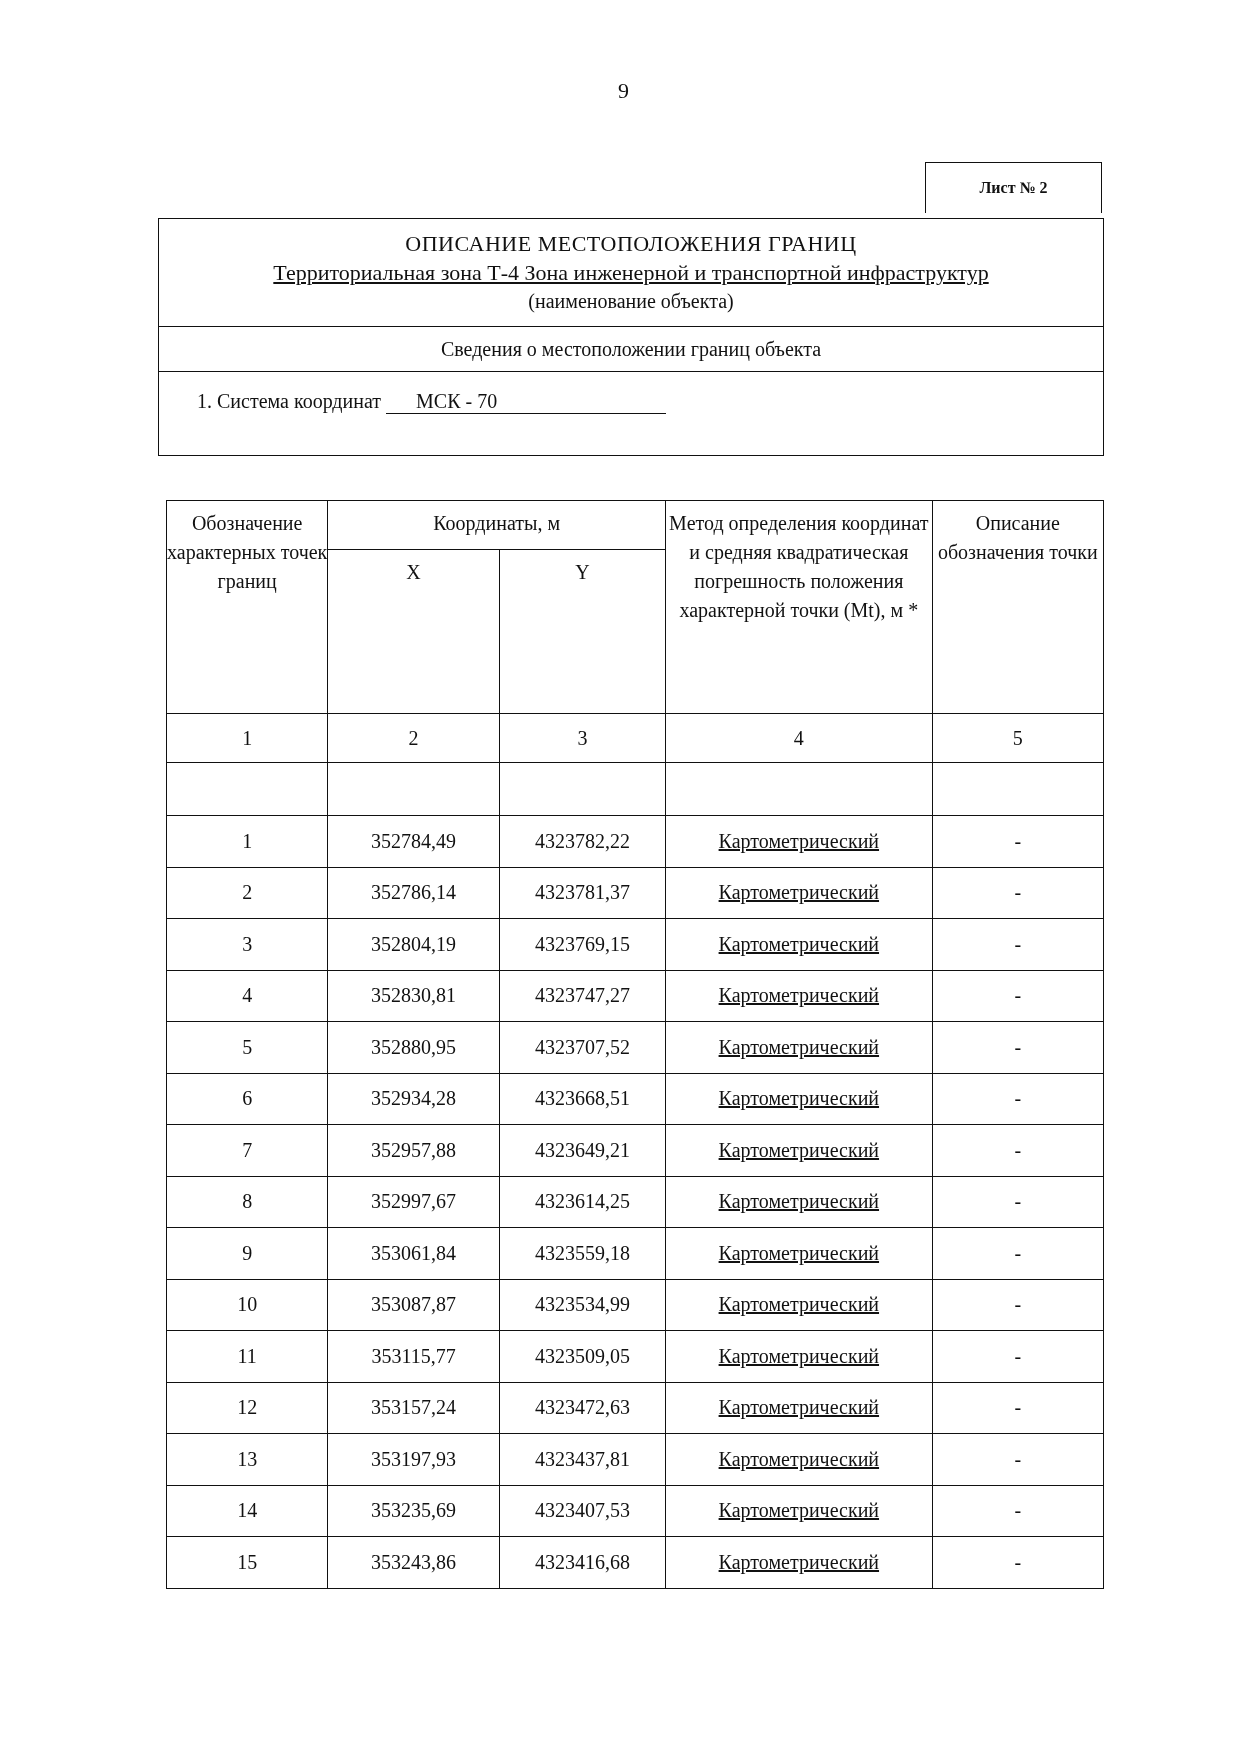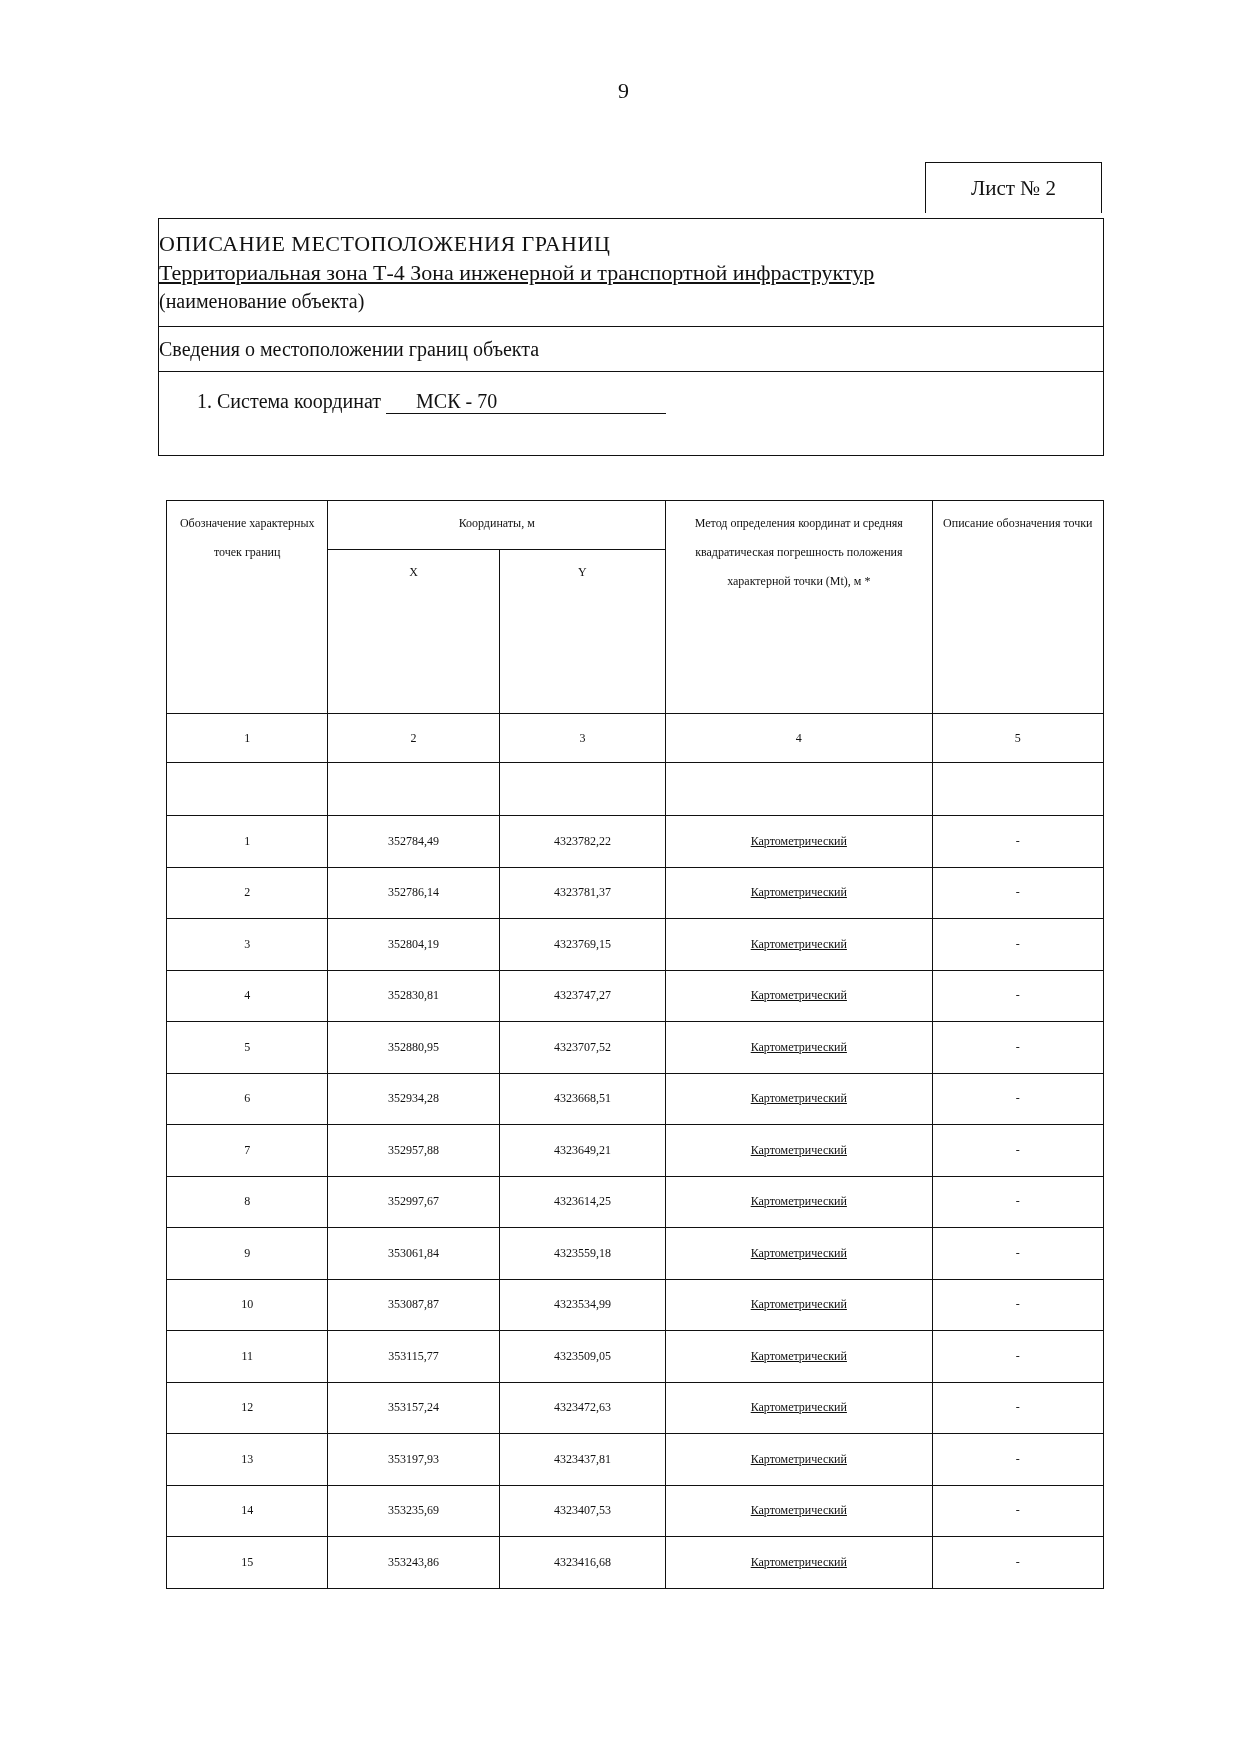--- a/index.html
+++ b/index.html
@@ -1,31 +1,31 @@
 <!DOCTYPE html>
 <html><head>
 <meta charset="utf-8">
 <style>
   html, body { margin:0; padding:0; background:#ffffff; }
   body { width:1247px; height:1759px; position:relative; overflow:hidden;
          font-family:"Liberation Serif", "DejaVu Serif", serif; color:#111; }
   .page-num { position:absolute; left:0; width:1247px; top:78px; text-align:center; font-size:22px; }
   .sheet-box { position:absolute; left:925px; top:162px; width:175px; height:50px;
-               border:1.5px solid #111; border-bottom:none; display:flex; align-items:center; justify-content:center; font-size:21px; }
+               border:1.5px solid #111; border-bottom:none; display:flex; align-items:center; justify-content:center; font-size:16px;font-weight:bold; }
   .frame { position:absolute; left:158px; top:218px; width:944px; border:1.5px solid #111; border-bottom:none; }
-  .sec { border-bottom:1.5px solid #111; }
+  .sec { border-bottom:1.5px solid #111; text-align:center; }
   .title-block { height:108px; padding-top:10px; box-sizing:border-box; font-size:22px; line-height:29px; }
   .title-block .t1 { letter-spacing:0.5px; }
   .title-block .t2 u { text-decoration:underline; }
   .title-block .t3 { font-size:20px; }
   .sved { height:44px; line-height:44px; font-size:20px; }
   .coord { height:84px; text-align:left; padding-left:38px; padding-top:18px; box-sizing:border-box; font-size:20px; }
   .coord .val { display:inline-block; min-width:250px; border-bottom:1.5px solid #111; padding-left:30px; }
   .points { height:40px; text-align:left; padding-left:38px; line-height:40px; font-size:20px; border-bottom:none; }
-  table.grid { position:absolute; left:166px; top:500px; width:938px; border-collapse:collapse; font-size:12px; }
+  table.grid { position:absolute; left:166px; top:500px; width:938px; border-collapse:collapse; font-size:20px; }
   table.grid td, table.grid th { border:1.5px solid #111; text-align:center; font-weight:normal; padding:0; }
   table.grid th { vertical-align:top; line-height:29px; padding-top:8px; }
   .c1 { width:160px; } .c2 { width:170px; } .c3 { width:165px; } .c4 { width:265px; } .c5 { width:170px; }
   tr.hdr2 th { height:155px; }
   tr.nums td { height:48px; }
   tr.blank td { height:52px; }
   tr.row td { height:50.5px; }
   td.method { text-align:left; padding-left:8px;text-decoration:underline; }
   td.desc { text-align:left; padding-left:10px; }
 </style>

